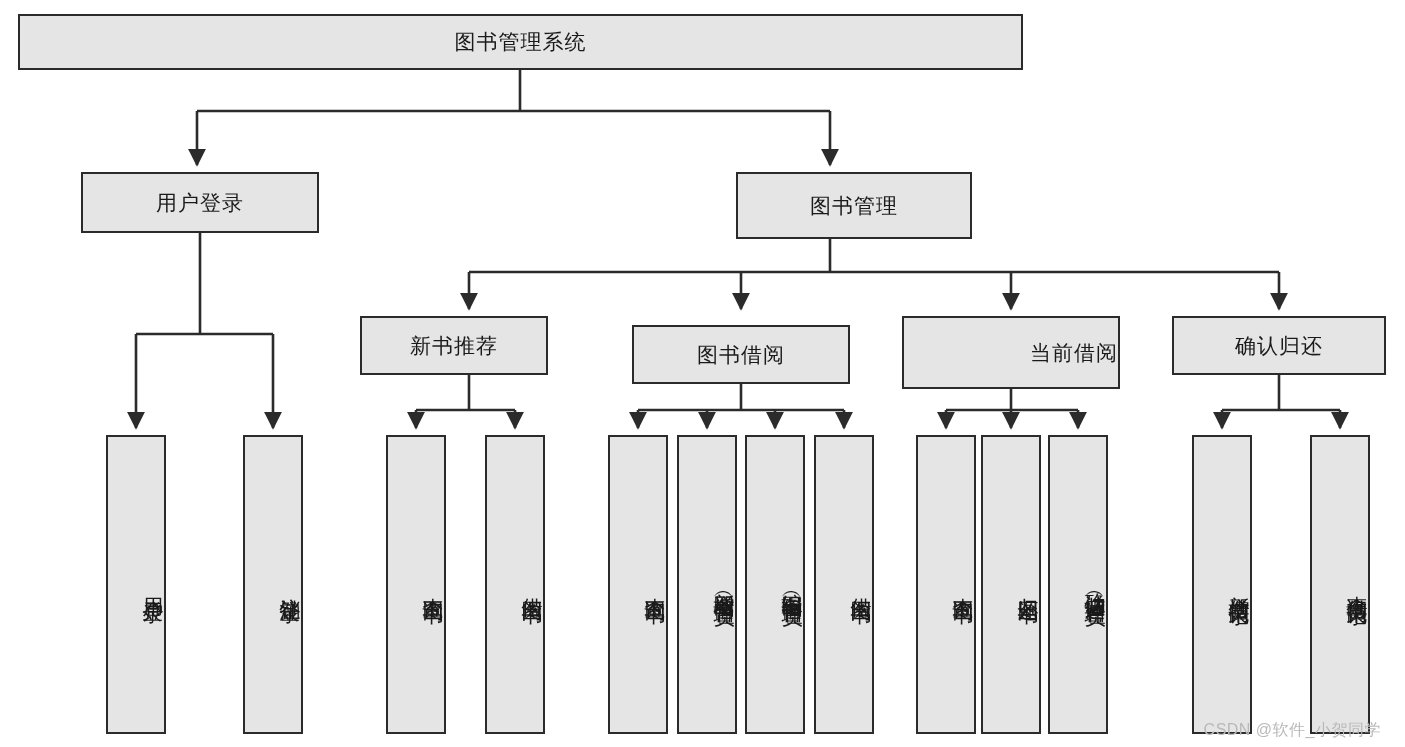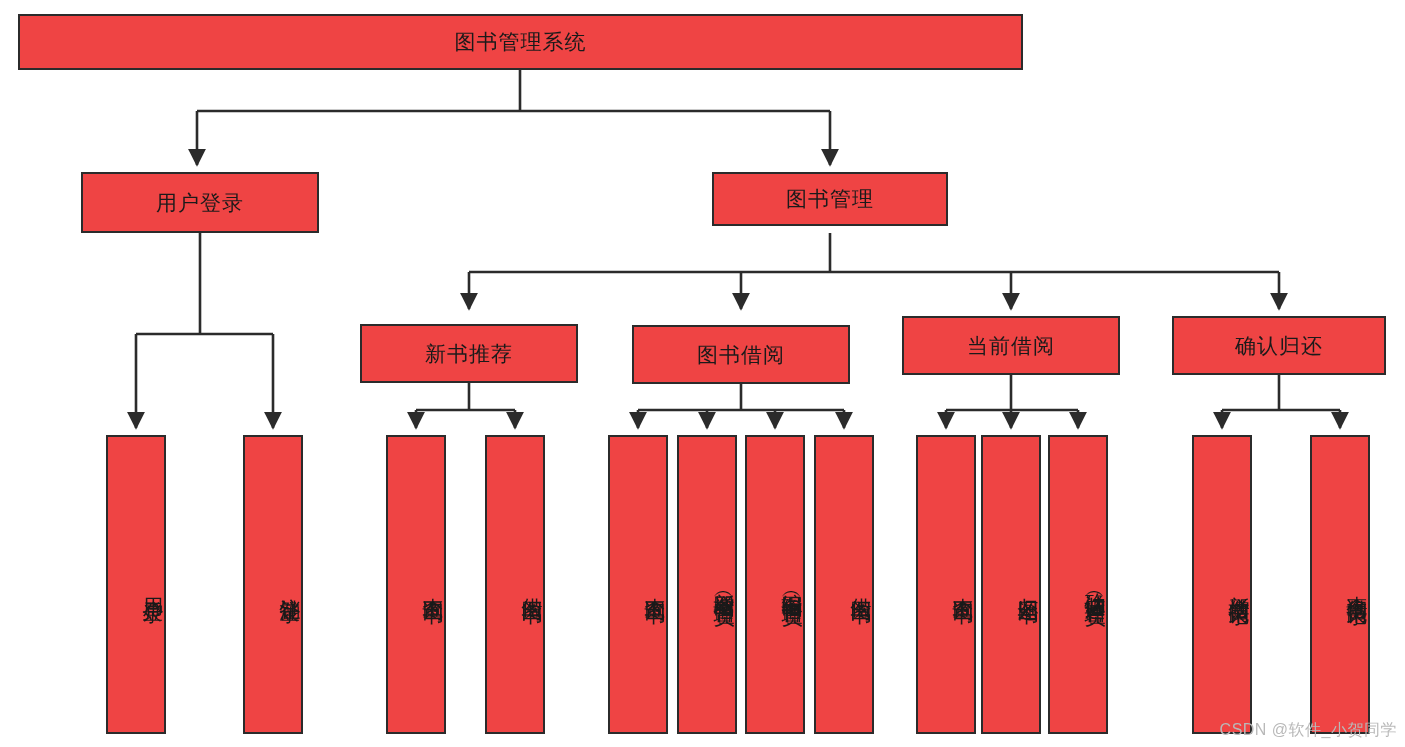--- a/index.html
+++ b/index.html
@@ -18,21 +18,21 @@
   svg#wires {
     position: absolute;
     left: 0; top: 0;
     width: 1405px;
     height: 747px;
   }
   .node {
     position: absolute;
     box-sizing: border-box;
     border: 2px solid #2b2b2b;
-    background: #ef4444;
+    background: #e5e5e5;
     display: flex;
     align-items: center;
     justify-content: center;
     color: #1a1a1a;
   }
   .node.horiz {
     font-size: 21px;
     letter-spacing: 1px;
     white-space: nowrap;
   }
@@ -46,21 +46,21 @@
     align-items: flex-start;
     justify-content: center;
   }
   .node.vert .vtxt {
     display: block;
     writing-mode: vertical-rl;
     text-orientation: upright;
   }
   #watermark {
     position: absolute;
-    right: 8px;
+    right: 24px;
     bottom: 6px;
     font-size: 16px;
     color: #b9b9b9;
     font-family: "Liberation Sans", "DejaVu Sans", sans-serif;
     white-space: nowrap;
     letter-spacing: 0.5px;
   }
 </style>
 </head>
 <body>
@@ -117,31 +117,31 @@
     </g>
   </svg>
 
   <div class="node horiz" style="left:18px;top:14px;width:1005px;height:56px;">
     <span>图书管理系统</span>
   </div>
 
   <div class="node horiz" style="left:81px;top:172px;width:238px;height:61px;">
     <span>用户登录</span>
   </div>
-  <div class="node horiz" style="left:712px;top:172px;width:236px;height:54px;">
+  <div class="node horiz" style="left:736px;top:172px;width:236px;height:67px;">
     <span>图书管理</span>
   </div>
 
-  <div class="node horiz" style="left:360px;top:316px;width:218px;height:59px;margin-top:8px;">
+  <div class="node horiz" style="left:360px;top:316px;width:188px;height:59px;">
     <span>新书推荐</span>
   </div>
   <div class="node horiz" style="left:632px;top:325px;width:218px;height:59px;">
     <span>图书借阅</span>
   </div>
-  <div class="node horiz" style="left:902px;top:316px;width:218px;height:59px;">
+  <div class="node horiz" style="left:902px;top:316px;width:218px;height:73px;justify-content:flex-end;">
     <span>当前借阅</span>
   </div>
   <div class="node horiz" style="left:1172px;top:316px;width:214px;height:59px;">
     <span>确认归还</span>
   </div>
 
   <div class="node vert" style="left:106px;top:435px;width:60px;height:299px;">
     <span class="vtxt">用户登录</span>
   </div>
   <div class="node vert" style="left:243px;top:435px;width:60px;height:299px;">

